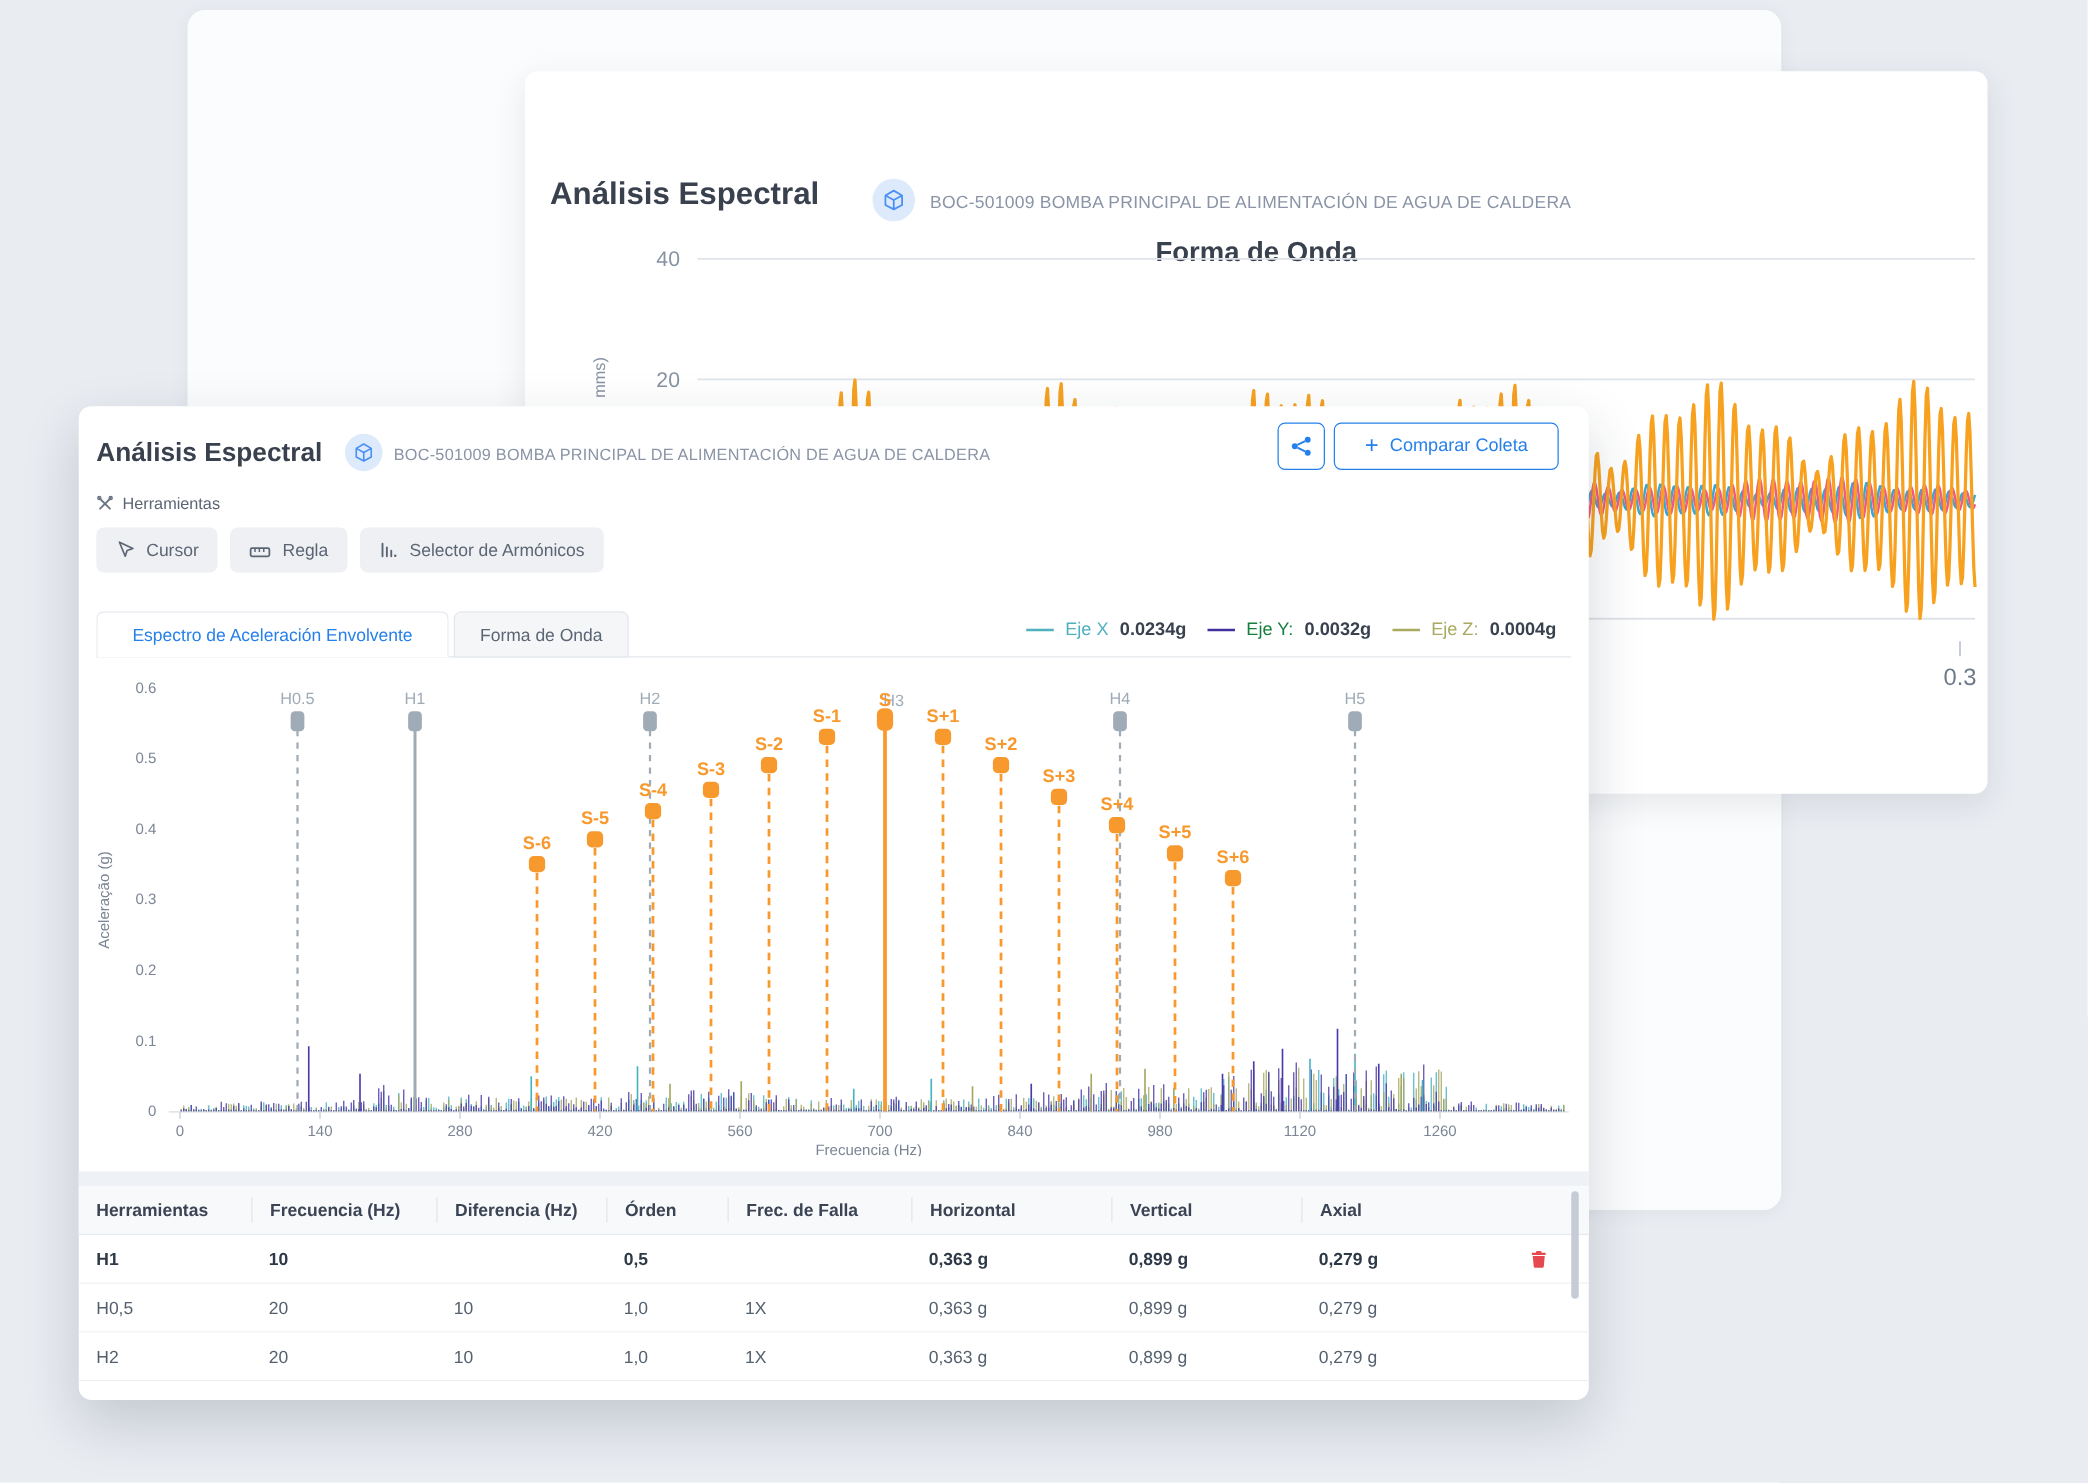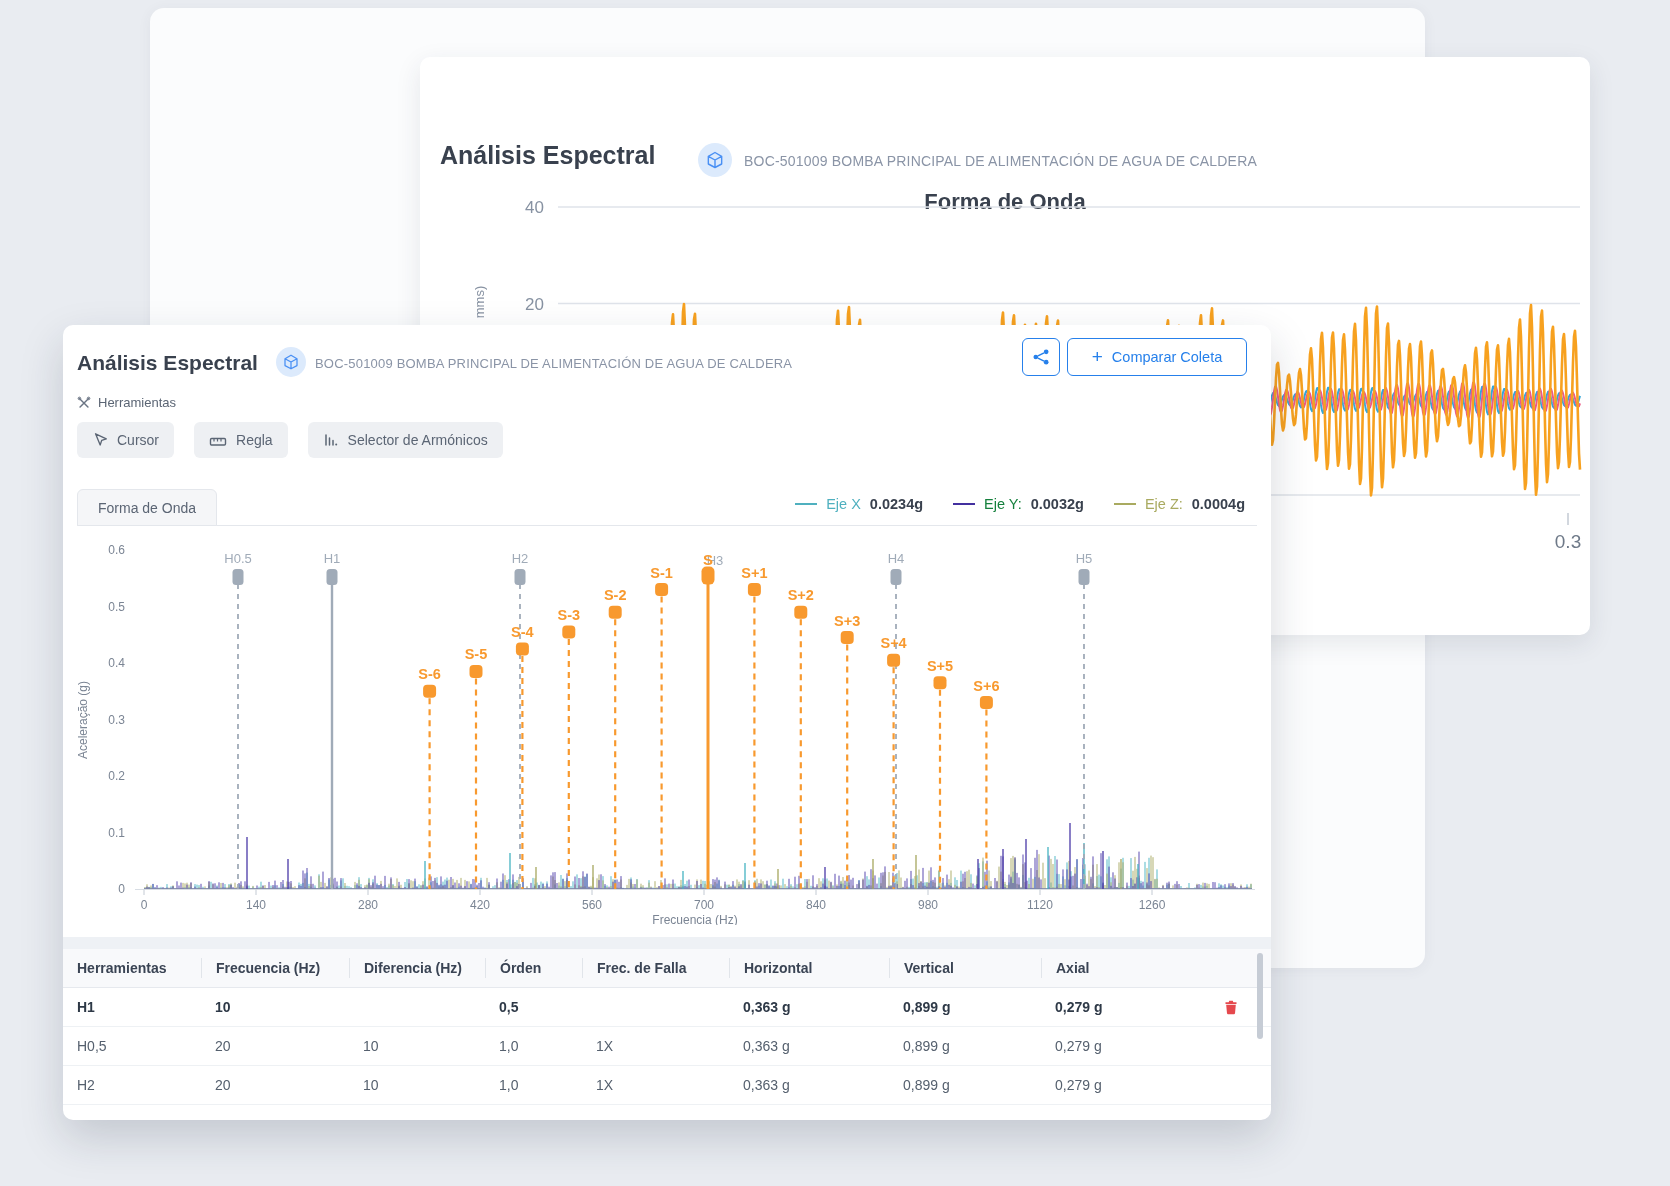--- a/index.html
+++ b/index.html
@@ -29,34 +29,34 @@
 
   .icon-btn{left:959px;top:13px;width:36px;height:36px;border:1px solid #2680eb;border-radius:6px;
             background:#fff;display:flex;align-items:center;justify-content:center;cursor:pointer}
   #compare-btn{left:1004px;top:13px;width:178px;height:36px;border:1px solid #2680eb;border-radius:6px;
                background:#fff;display:flex;align-items:center;justify-content:center;gap:9px;
                color:#2680eb;font-size:14.5px;cursor:pointer}
   #compare-btn .plus{font-size:19px;line-height:1;margin-top:-2px}
 
   #tools-label{left:14px;top:70px;display:flex;align-items:center;gap:7px;
                font-size:13px;color:#5b6574}
-  #toolbar{left:14px;top:97px;display:flex;align-items:flex-start;gap:20px}
+  #toolbar{left:14px;top:97px;display:flex;align-items:flex-start;gap:10px}
   .tool-btn{display:flex;align-items:center;gap:9px;background:#eef0f3;border:none;border-radius:6px;
             color:#5b6574;font-size:14px;padding:0 15px;height:36px;cursor:pointer;white-space:nowrap}
   .tool-btn.active{background:#2680eb;color:#fff;height:46px;font-size:13.5px;padding:0 12px}
   .tool-btn.active .two-line{text-align:center;line-height:1.25;width:150px}
 
   #tabs{left:14px;top:164px;display:flex;gap:4px;z-index:3}
   .tab{height:37px;display:flex;align-items:center;justify-content:center;font-size:14px;
        border:1px solid #e4e7ec;border-radius:6px 6px 0 0;cursor:pointer;box-sizing:border-box}
   .tab.active{background:#fff;color:#2680eb;border-bottom:1px solid #fff;width:282px}
   .tab.inactive{background:#f5f6f8;color:#5b6574;width:140px}
   #tab-underline{left:14px;right:14px;top:200px;height:1px;background:#e4e7ec}
 
-  #legend{right:26px;top:171px;display:flex;align-items:flex-start;gap:30px;font-size:14.5px}
+  #legend{right:26px;top:171px;display:flex;align-items:flex-start;gap:17px;font-size:14.5px}
   .leg-item{display:flex;align-items:center;gap:9px;cursor:pointer}
   .leg-dash{width:22px;height:0;border-top:2.6px solid}
   .leg-val{color:#39414e;font-weight:700}
 
   #divider{left:0;top:612px;width:100%;height:12px;background:#eef1f5}
 
   
   #table{left:0;top:624px;width:100%;font-size:14px}
   .t-head{display:flex;height:38px;align-items:center;background:#f8f9fb;
           border-bottom:1px solid #e6e9ee;color:#3a4454;font-weight:700}
@@ -149,20 +149,21 @@
       <button class="tool-btn">
         <svg width="16" height="16" viewBox="0 0 16 16">
           <path d="M3 3v10 M6.5 6v7 M10 8.5v4.5" stroke="#5b6574" stroke-width="1.5" stroke-linecap="round"></path>
           <circle cx="13.2" cy="12.6" r="1" fill="#5b6574"></circle>
         </svg>
         <span>Selector de Armónicos</span>
       </button>
     </div>
 
   <div class="abs" id="tabs">
+      <div class="tab active">Espectro de Aceleración Envolvente</div>
       <div class="tab inactive">Forma de Onda</div>
     </div>
   <div class="abs" id="tab-underline"></div>
   <div class="abs" id="legend">
       <div class="leg-item">
         <span class="leg-dash" style="border-color:#4fb0bf"></span>
         <span style="color:#4fb0bf">Eje X</span>
         <span class="leg-val">0.0234g</span>
       </div>
       <div class="leg-item">

